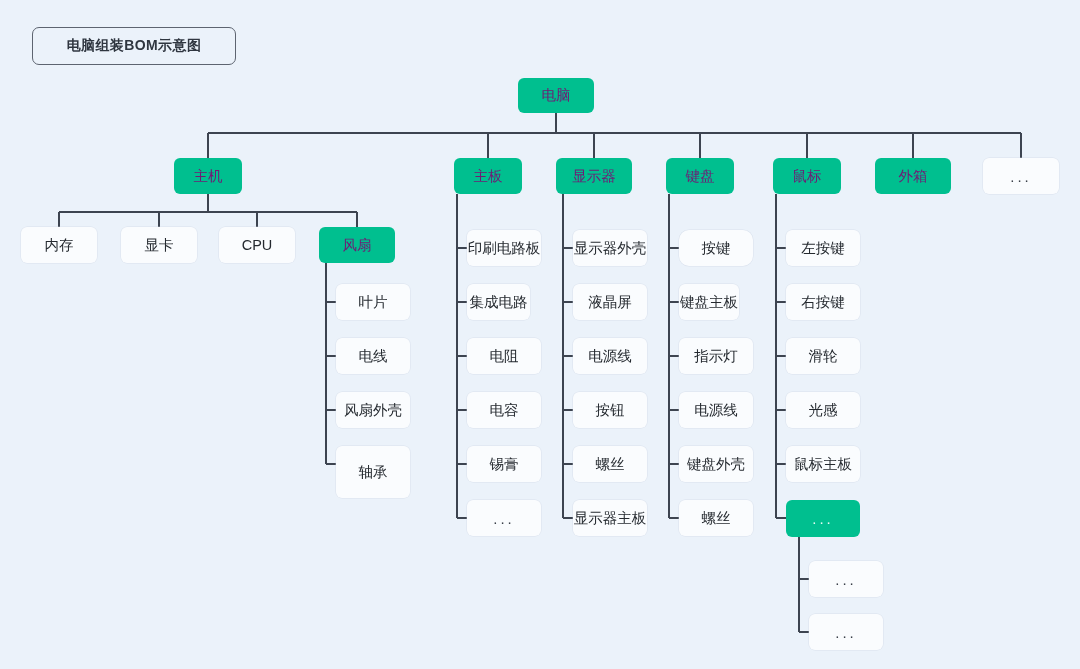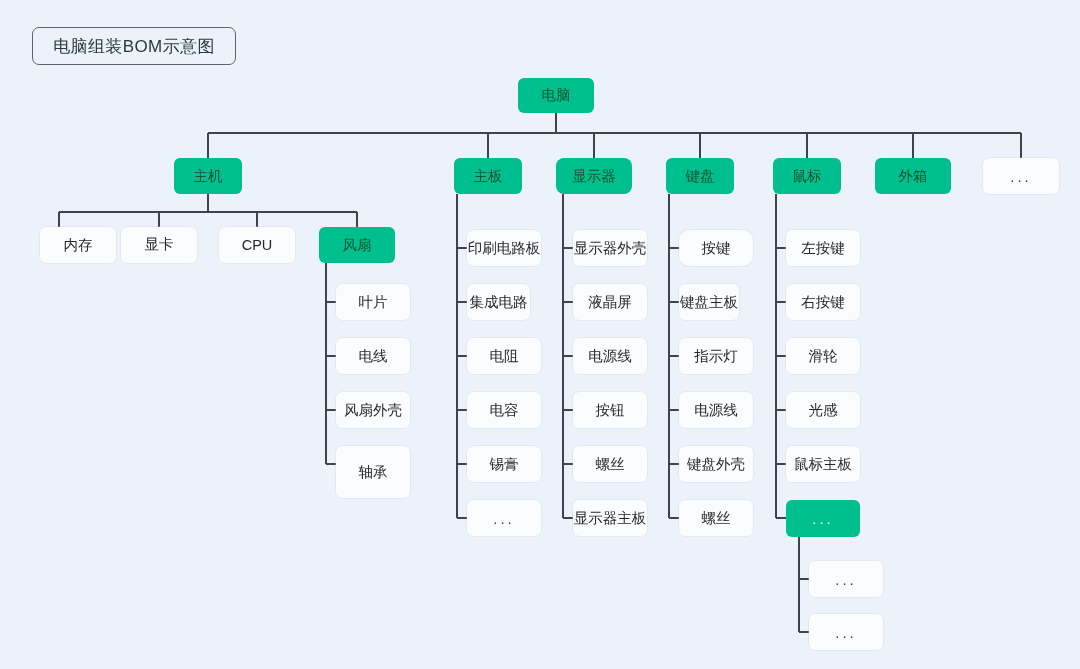--- a/index.html
+++ b/index.html
@@ -36,38 +36,39 @@
     width: 204px;
     height: 38px;
     box-sizing: border-box;
     border: 1.4px solid #5d6470;
     border-radius: 7px;
     background: transparent;
     display: flex;
     align-items: center;
     justify-content: center;
     color: #2f3640;
-    font-size: 17px;
+    font-size: 14px;
     letter-spacing: 0.4px;
     white-space: nowrap;
+    font-weight: bold;
   }
   .node {
     position: absolute;
     box-sizing: border-box;
     border-radius: 6px;
     display: flex;
     align-items: center;
     justify-content: center;
     font-size: 14.5px;
     white-space: nowrap;
     line-height: 1;
   }
   .node.green {
     background: #00bf8f;
-    color: #14532d;
+    color: #701a75;
   }
   .node.plain {
     background: #fafcfe;
     color: #24292f;
     box-shadow: 0 0 0 0.5px rgba(205,214,228,0.55);
   }
   .node.dots {
     letter-spacing: 3px;
     font-size: 15px;
   }
@@ -148,28 +149,28 @@
       <path d="M799,632 L809,632"></path>
     </g>
   </svg>
 
   <div class="title-box">电脑组装BOM示意图</div>
 
   <div class="node green" style="left:518px;top:78px;width:76px;height:35px;">电脑</div>
 
   <div class="node green" style="left:174px;top:158px;width:68px;height:36px;">主机</div>
   <div class="node green" style="left:454px;top:158px;width:68px;height:36px;">主板</div>
-  <div class="node green" style="left:556px;top:158px;width:76px;height:36px;border-radius:8px;">显示器</div>
+  <div class="node green" style="left:556px;top:158px;width:76px;height:36px;">显示器</div>
   <div class="node green" style="left:666px;top:158px;width:68px;height:36px;">键盘</div>
   <div class="node green" style="left:773px;top:158px;width:68px;height:36px;">鼠标</div>
   <div class="node green" style="left:875px;top:158px;width:76px;height:36px;">外箱</div>
   <div class="node plain dots" style="left:983px;top:158px;width:76px;height:36px;">...</div>
 
-  <div class="node plain" style="left:21px;top:227px;width:76px;height:36px;margin-left:19px;">内存</div>
-  <div class="node plain" style="left:121px;top:227px;width:76px;height:36px;font-family:Liberation Mono, monospace;">显卡</div>
+  <div class="node plain" style="left:21px;top:227px;width:76px;height:36px;">内存</div>
+  <div class="node plain" style="left:121px;top:227px;width:76px;height:36px;">显卡</div>
   <div class="node plain" style="left:219px;top:227px;width:76px;height:36px;">CPU</div>
   <div class="node green" style="left:319px;top:227px;width:76px;height:36px;">风扇</div>
 
   <div class="node plain" style="left:336px;top:284px;width:74px;height:36px;">叶片</div>
   <div class="node plain" style="left:336px;top:338px;width:74px;height:36px;">电线</div>
   <div class="node plain" style="left:336px;top:392px;width:74px;height:36px;">风扇外壳</div>
   <div class="node plain" style="left:336px;top:446px;width:74px;height:52px;">轴承</div>
 
   <div class="node plain" style="left:467px;top:230px;width:74px;height:36px;">印刷电路板</div>
   <div class="node plain" style="left:467px;top:284px;width:63px;height:36px;">集成电路</div>

